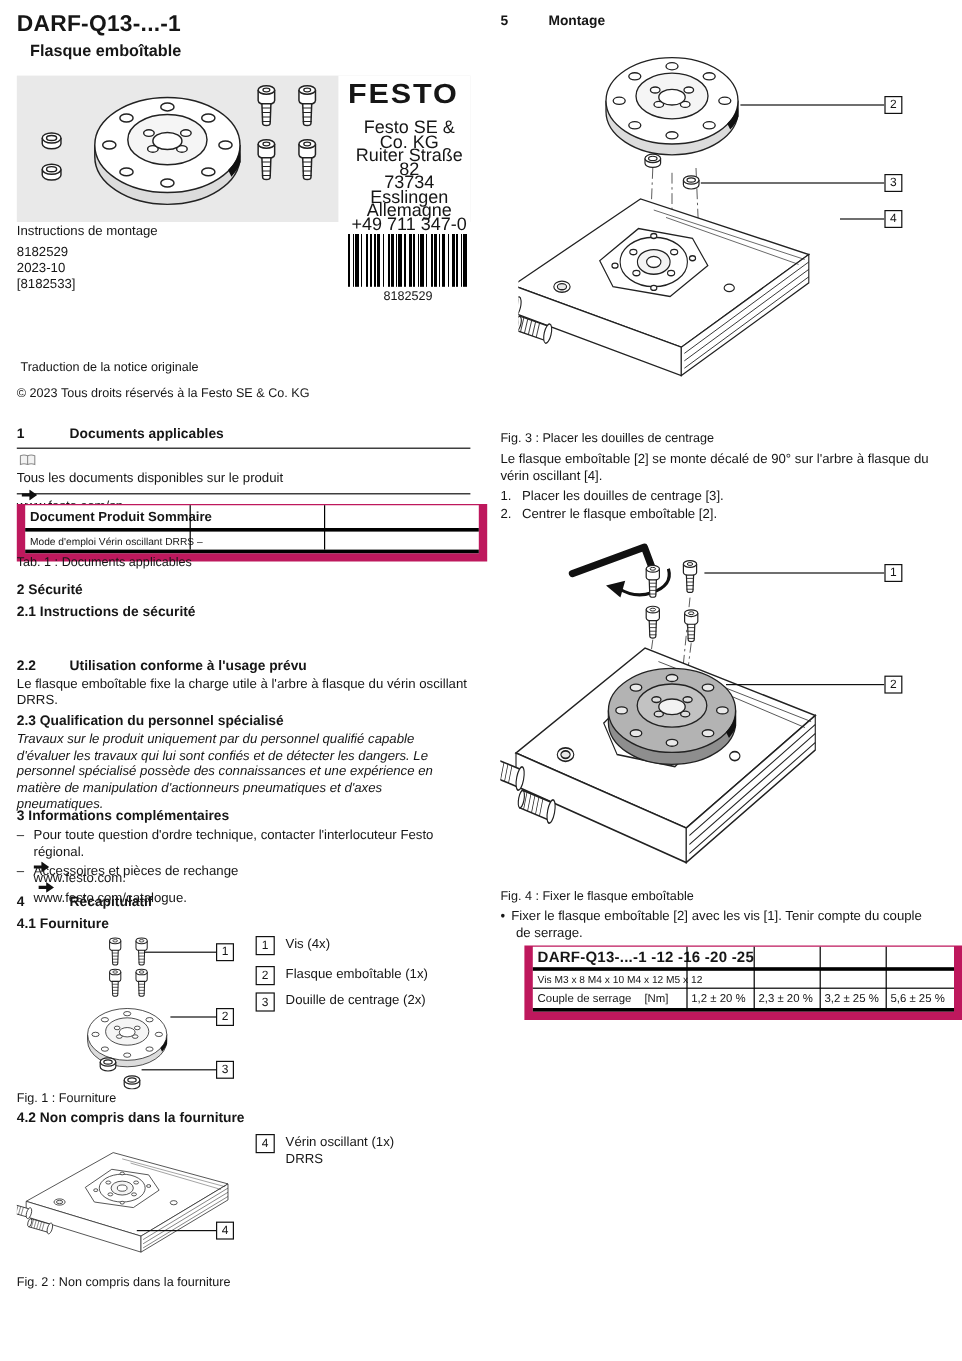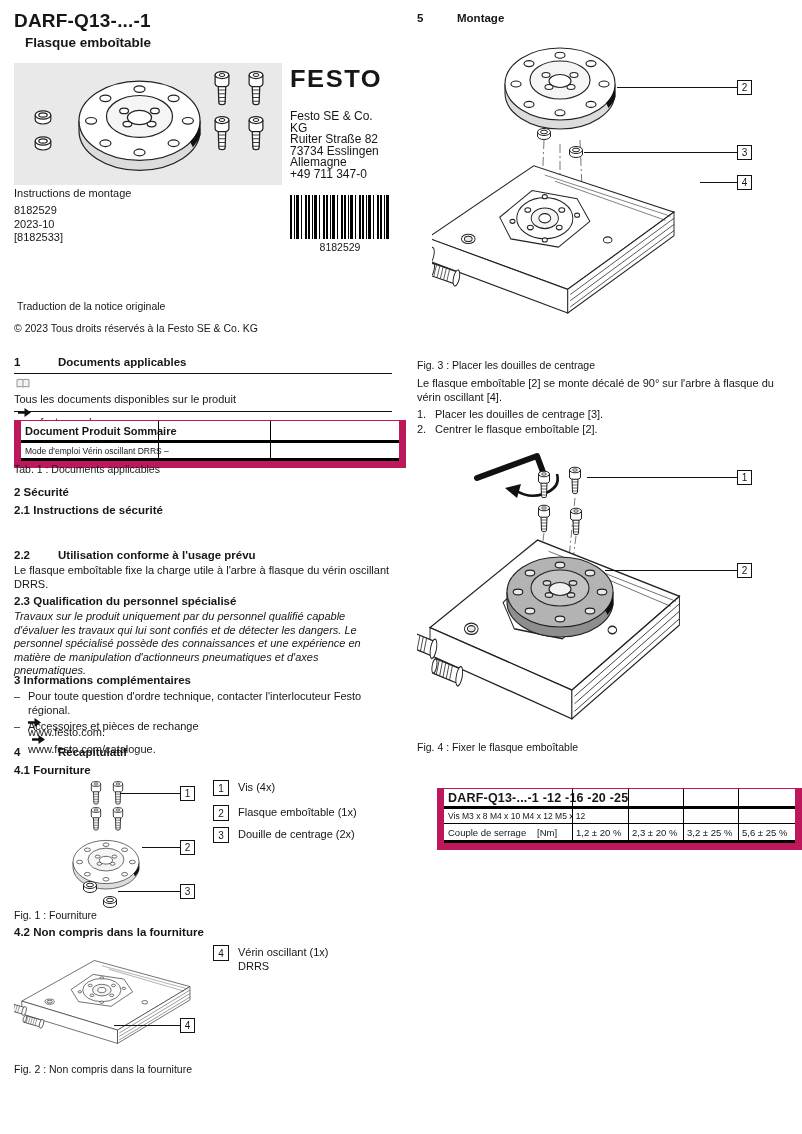--- a/index.html
+++ b/index.html
@@ -7,21 +7,21 @@
         font-family:"Liberation Sans","DejaVu Sans",sans-serif;color:#161616;}
   .abs{position:absolute;}
   .t11{font-size:11px;line-height:13.5px;}
   .t10{font-size:10.5px;line-height:13px;}
   .title{font-size:19px;font-weight:bold;letter-spacing:.2px;}
   .subtitle{font-size:13.5px;font-weight:bold;}
   .prodbox{width:378px;height:122px;background:#e9e9e9;display:flex;}
   .prodart{width:268px;height:122px;}
   .prodinfo{width:110px;background:#fff;padding:3px 0 0 8px;box-sizing:border-box;}
   .logo{font-size:25px;font-weight:bold;letter-spacing:1.5px;transform:scale(1.02,.92);transform-origin:left top;}
-  .addr{font-size:12px;line-height:11.5px;margin-top:16px;}
+  .addr{font-size:15px;line-height:11.5px;margin-top:6px;text-align:center;}
   .site{font-size:9.5px;margin-top:13px;}
   .nums{font-size:11px;line-height:13.5px;}
   .barcode{width:100px;height:44px;
     background:repeating-linear-gradient(90deg,#000 0 2px,#fff 2px 4px,#000 4px 5px,#fff 5px 6px,
       #000 6px 9px,#fff 9px 11px,#000 11px 12px,#fff 12px 15px,#000 15px 17px,#fff 17px 18px);}
   .bcnum{width:100px;text-align:center;font-size:10.5px;margin-top:2px;}
   .hsec{display:flex;font-size:11.5px;font-weight:bold;}
   .hsec .n{width:44px;flex:none;}
   .h2{font-size:11.5px;font-weight:bold;text-align:right;}
   .rule{border-top:1px solid #111;height:0;}
@@ -340,20 +340,23 @@
       <use href="#screw" transform="translate(158,22)"></use>
       <use href="#screw" transform="translate(127,60)"></use>
       <use href="#screw" transform="translate(159,63)"></use>
     </svg>
     <div class="lead" style="left:170px;top:29px;width:150px;"></div>
     <div class="lead" style="left:188px;top:122px;width:132px;"></div>
     <div class="co" style="left:320px;top:22px;">1</div>
     <div class="co" style="left:320px;top:115px;">2</div>
   </div>
   <div class="abs cap" style="left:417px;top:741px;text-align:right;">Fig. 4 : Fixer le flasque emboîtable</div>
+  <div class="abs t11 bull" style="left:417px;top:758px;width:352px;">
+    <span class="mk">•</span><span>Fixer le flasque emboîtable [2] avec les vis [1]. Tenir compte du couple de serrage.</span>
+  </div>
 
   <div class="tbl" style="left:437px;top:788px;width:351px;">
     <div class="t2h">DARF-Q13-...-1 -12 -16 -20 -25</div>
     <div class="thick"></div>
     <div class="t2v">Vis M3 x 8 M4 x 10 M4 x 12 M5 x 12</div>
     <div class="thin"></div>
     <div class="t2c">
       <span style="left:4px;">Couple de serrage</span>
       <span style="left:93px;">[Nm]</span>
       <span style="left:132px;">1,2 ± 20 %</span>

